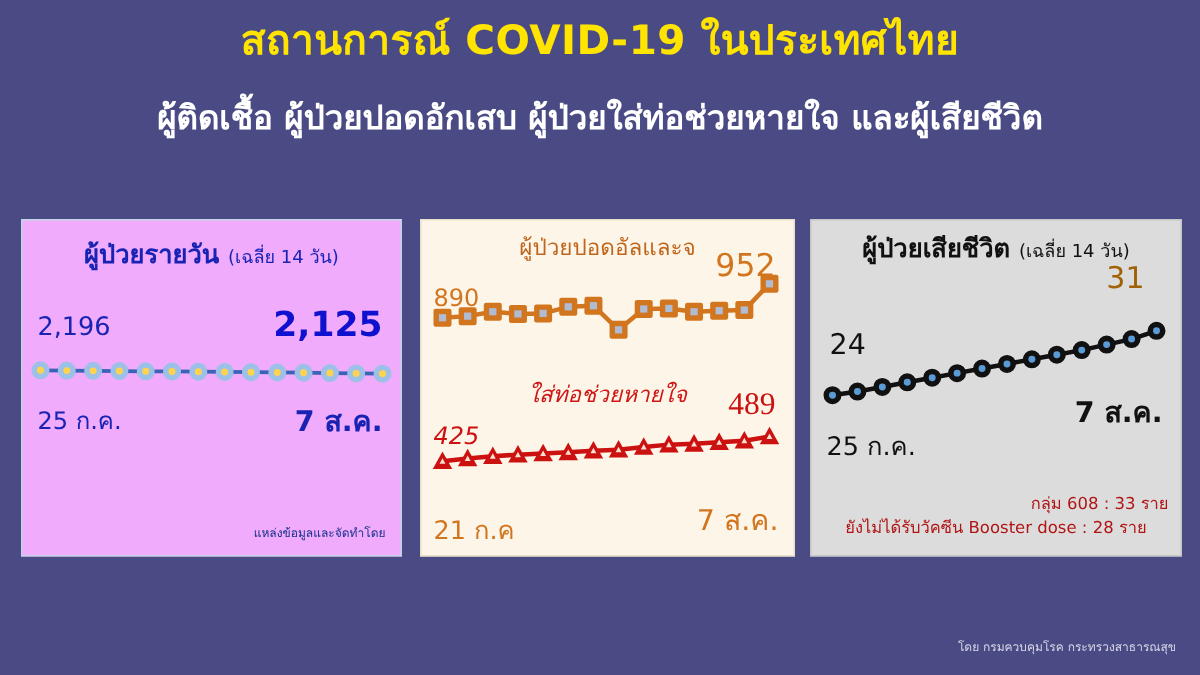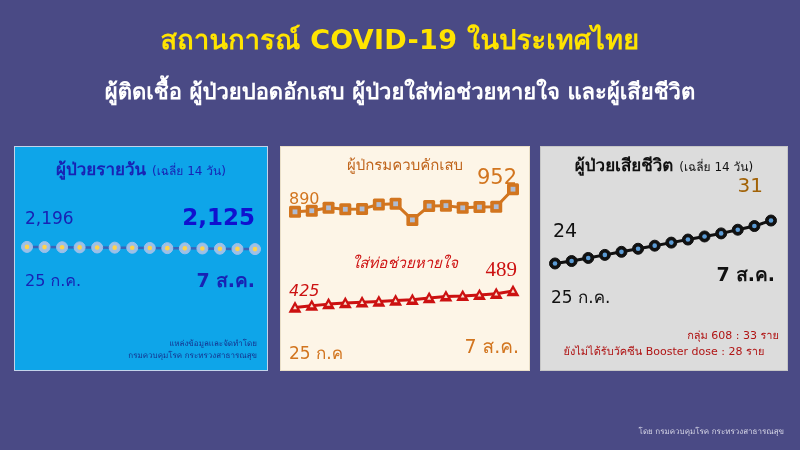--- a/index.html
+++ b/index.html
@@ -2,35 +2,35 @@
 <html><head>
 <meta charset="utf-8">
 <style>
   html,body{margin:0;padding:0;}
   body{
     width:800px;height:450px;
     background:#4a4a85;
     font-family:"DejaVu Sans","Liberation Sans",sans-serif;
     overflow:hidden;position:relative;
   }
-  .header{text-align:center;padding-top:24px;}
+  .header{text-align:center;padding-top:12px;}
   .title{
     color:#ffe400;font-size:27px;font-weight:bold;letter-spacing:.3px;
     line-height:1.15;
   }
   .subtitle{
     color:#ffffff;font-size:22px;font-weight:bold;margin-top:24px;
     line-height:1.15;
   }
   .panels{
     position:absolute;top:146px;left:0;width:800px;height:232px;
   }
   .panel{position:absolute;top:0;height:225px;box-sizing:border-box;}
   
-  #panel-daily{left:14px;width:254px;background:#0ea5e9;border:1px solid #c3d3ea;}
+  #panel-daily{left:14px;width:254px;background:#f0abfc;border:1px solid #c3d3ea;}
   #panel-daily .p-title{
     text-align:center;color:#1823b4;font-size:17px;font-weight:bold;
     padding-top:8px;
   }
   #panel-daily .p-title .sub{font-size:12px;font-weight:normal;}
   .row-vals{position:relative;height:30px;margin-top:26px;}
   .v-left{position:absolute;left:10px;top:0;color:#1823b4;font-size:17px;}
   .v-right{position:absolute;right:12px;top:-4px;color:#1011cf;font-size:23px;font-weight:bold;}
   .row-dates{position:relative;height:26px;margin-top:10px;}
   .d-left{position:absolute;left:10px;top:0;color:#1823b4;font-size:16px;}
@@ -130,26 +130,25 @@
       </svg>
     </div>
 
     <div class="row-dates">
       <span class="d-left">25 ก.ค.</span>
       <span class="d-right">7 ส.ค.</span>
     </div>
 
     <div class="src">
       <div>แหล่งข้อมูลและจัดทำโดย</div>
-      <div>กรมควบคุมโรค กระทรวงสาธารณสุข</div>
     </div>
   </div>
 
   <div class="panel" id="panel-pneu">
-    <div class="mid-title">ผู้ป่กรมควบคักเสบ</div>
+    <div class="mid-title">ผู้ป่วยปอดอัลและจ</div>
 
     <span class="lbl orange" style="left:8px;top:42px;">890</span>
     <span class="lbl-big orange" style="right:12px;top:18px;">952</span>
 
     <svg class="chart-abs" width="248" height="223" viewBox="0 0 248 223" style="pointer-events:none;">
       <g id="pneu-plot">
           <polyline points="14.00,64.85 30.77,63.75 47.54,60.83 64.31,62.29 81.08,61.92 97.85,57.54 114.62,56.81 131.38,72.88 148.15,59.00 164.92,58.63 181.69,60.83 198.46,60.10 215.23,59.73 232.00,42.19" fill="none" stroke="#d2751f" stroke-width="3" stroke-linejoin="round" stroke-linecap="round"></polyline>
           <rect x="8" y="58.84615384615384" width="12" height="12" rx="1.5" fill="#d2751f"></rect>
           <rect x="11.6" y="62.44615384615384" width="4.800000000000001" height="4.800000000000001" fill="#aebcd4"></rect>
           <rect x="24.76923076923077" y="57.75" width="12" height="12" rx="1.5" fill="#d2751f"></rect>
@@ -210,21 +209,21 @@
           <polygon points="232,137.52702702702703 238.5,149.22702702702702 225.5,149.22702702702702" fill="#cc1111"></polygon>
           <polygon points="232,142.07702702702704 233.95,145.71702702702703 230.05,145.71702702702703" fill="#f6e2d2"></polygon>
         </g>
     </svg>
 
     <div class="mid-title2" style="position:absolute;left:0;right:0;top:104px;">ใส่ท่อช่วยหายใจ</div>
 
     <span class="lbl red" style="left:8px;top:134px;font-style:italic;">425</span>
     <span class="lbl-big red" style="right:12px;top:110px;font-family:Liberation Serif, serif;">489</span>
 
-    <span class="lbl orange" style="left:8px;top:192px;font-size:17px;">25 ก.ค</span>
+    <span class="lbl orange" style="left:8px;top:192px;font-size:17px;">21 ก.ค</span>
     <span class="lbl orange" style="right:10px;top:184px;font-size:19px;">7 ส.ค.</span>
   </div>
 
   <div class="panel" id="panel-death">
     <div class="p-title">
       <span>ผู้ป่วยเสียชีวิต</span>
       <span class="sub">(เฉลี่ย 14 วัน)</span>
     </div>
 
     <svg class="chart-abs" width="246" height="223" viewBox="0 0 246 223" style="pointer-events:none;">

